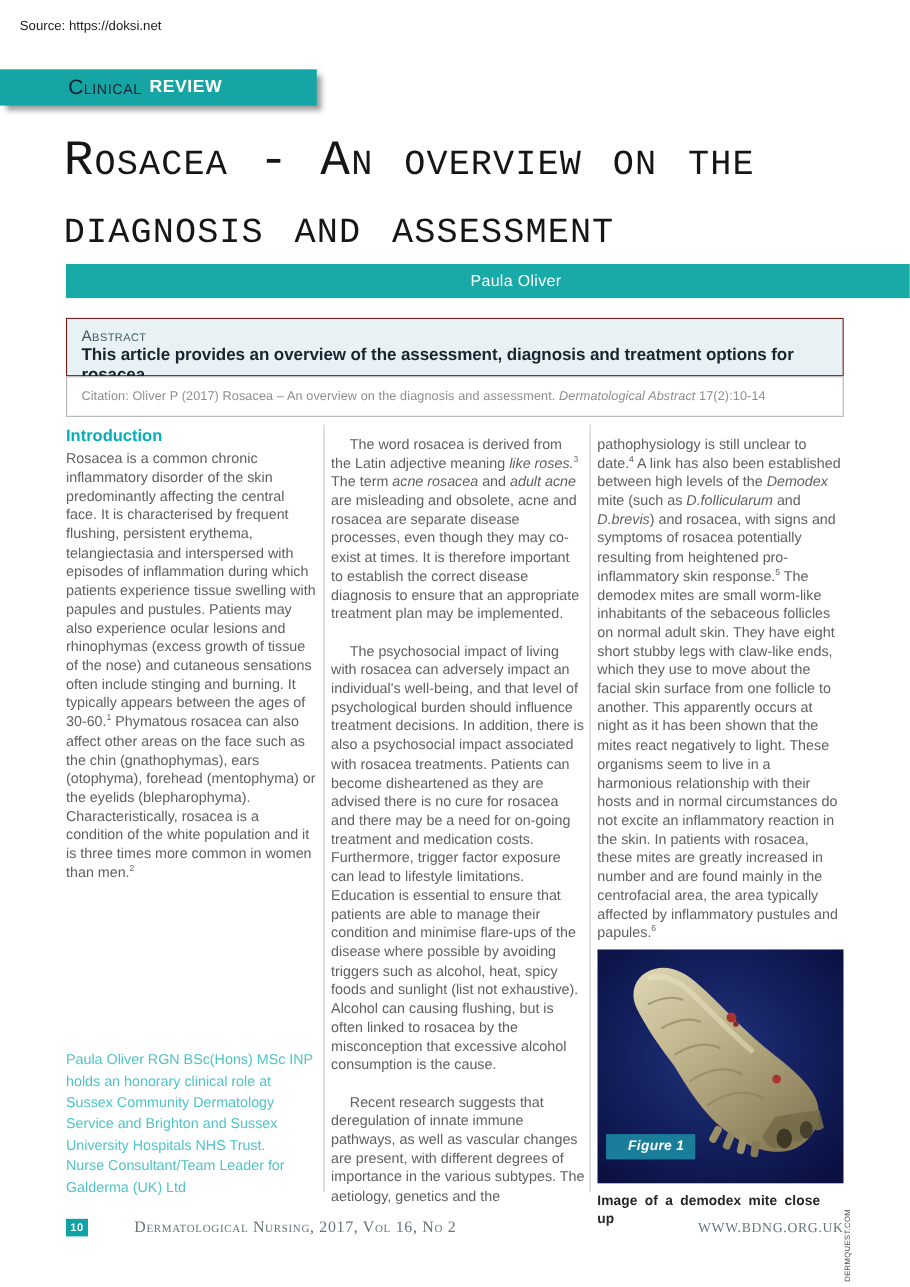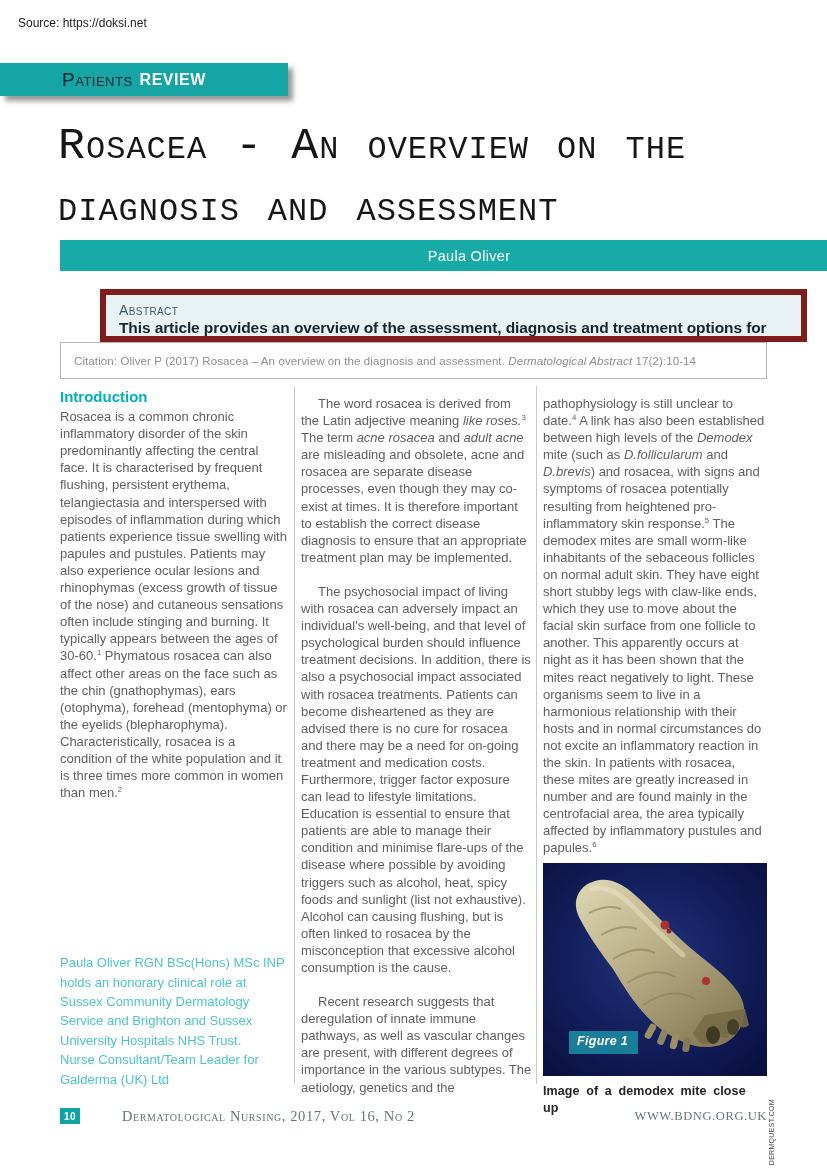--- a/index.html
+++ b/index.html
@@ -34,21 +34,21 @@
   }
   
   .author-bar {
     position:absolute; left:60px; top:240px; width:818px; height:31px;
     background:#17aaa7; display:flex; align-items:center; justify-content:center;
   }
   .author-bar span { color:#ffffff; font-size:14.5px; letter-spacing:0.3px; }
   
   .abstract-box {
     position:absolute; left:60px; top:289px; width:707px; height:53px;
-    background:#e8f2f5; border:6px solid #7f1d1d; padding:7px 13px 6px 13px;margin-left:40px;
+    background:#e8f2f5; border:1px solid #7f1d1d; padding:7px 13px 6px 13px;
   }
   .abstract-box .abs-head {
     font-variant:small-caps; font-size:14px; color:#3e5a68; letter-spacing:0.4px;
   }
   .abstract-box .abs-text {
     font-size:15.5px; font-weight:bold; color:#17262e; margin-top:1px;
     letter-spacing:-0.1px;
   }
   .citation-box {
     position:absolute; left:60px; top:342px; width:707px; height:37px;
@@ -81,21 +81,21 @@
     font-size:13px; line-height:19.4px; color:#4ec4c9;
   }
   .bio div { margin:0; }
   
   .figure-block { margin-top:6px; position:relative; width:224px; }
   .fig-image { width:224px; height:213px; display:block; position:relative; }
   .fig-label {
     position:absolute; left:8px; bottom:22px;
     background:#1a7e9b; color:#ffffff;
     font-size:12.5px; font-weight:bold; font-style:italic;
-    padding:2px 10px 3px 8px; letter-spacing:0.3px;margin-left:18px;
+    padding:2px 10px 3px 20px; letter-spacing:0.3px;
   }
   .fig-caption {
     margin-top:7px; font-size:12.5px; font-weight:bold; color:#252525;
     word-spacing:3px; letter-spacing:0.1px;
   }
   .fig-credit {
     position:absolute; right:-13px; bottom:18px;
     transform:rotate(-90deg); transform-origin:right bottom;
     font-size:7px; color:#4c4c4c; letter-spacing:0.3px; white-space:nowrap;
   }
@@ -119,21 +119,21 @@
     font-family:"Liberation Serif", serif;
     font-size:12.5px; color:#667678; letter-spacing:0.6px;
   }
 </style>
 </head>
 <body>
 
 <div class="source-line">Source: https://doksi.net</div>
 
 <div class="banner">
-  <span class="word1">Patients</span>
+  <span class="word1">Clinical</span>
   <span class="word2">REVIEW</span>
 </div>
 
 <div class="title">
   <div>Rosacea - An overview on the</div>
   <div>diagnosis and assessment</div>
 </div>
 
 <div class="author-bar">
   <span>Paula Oliver</span>

